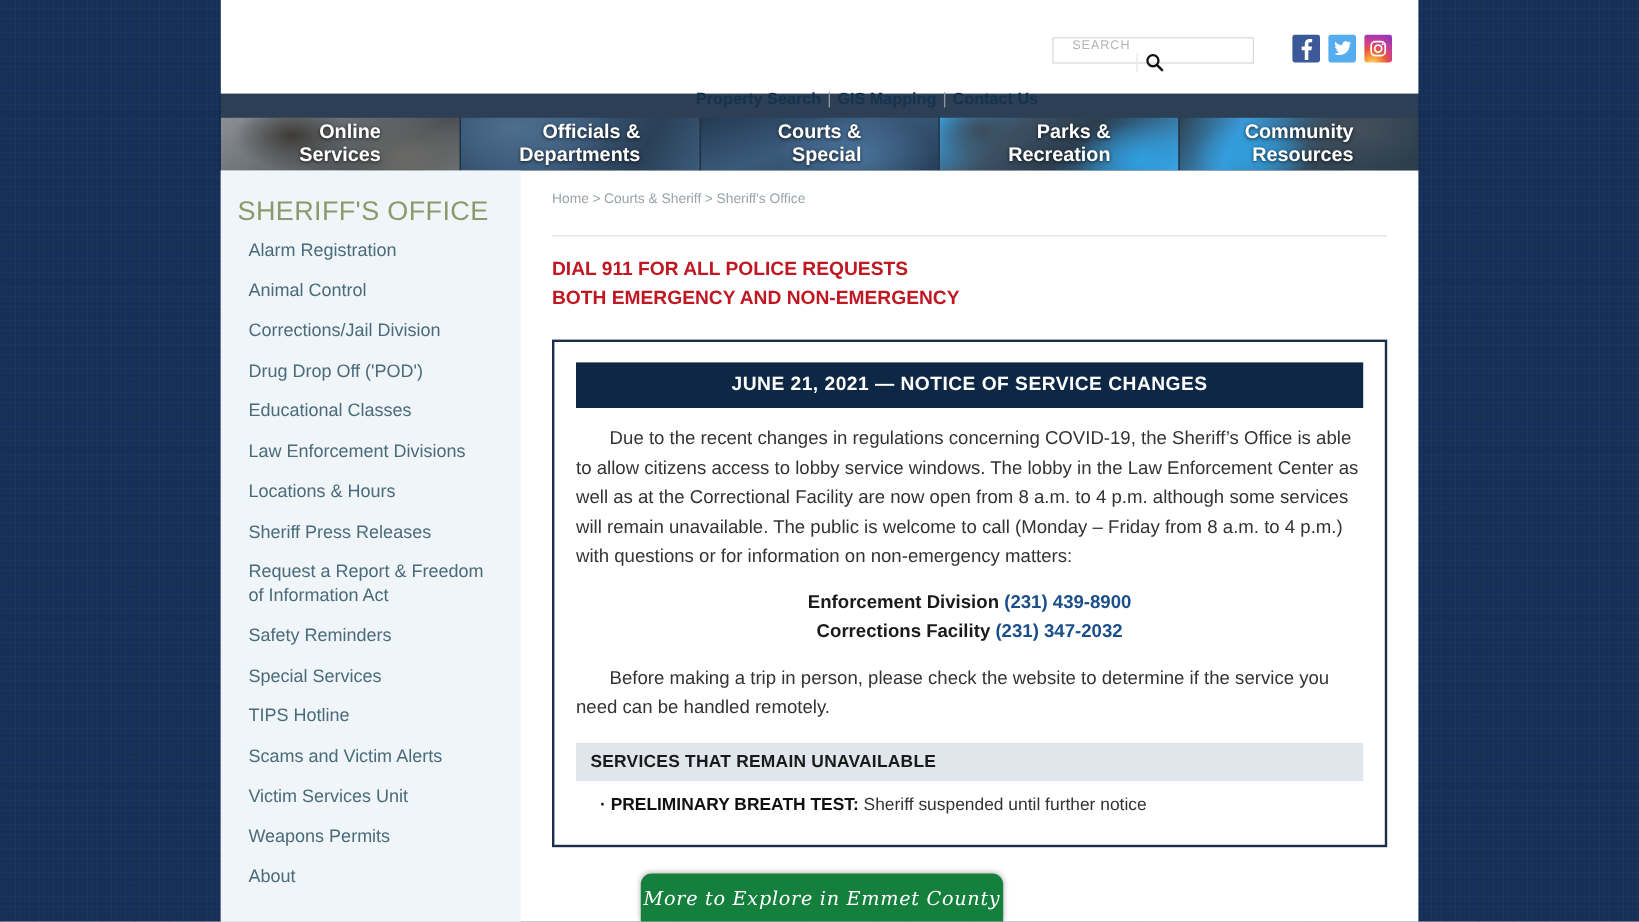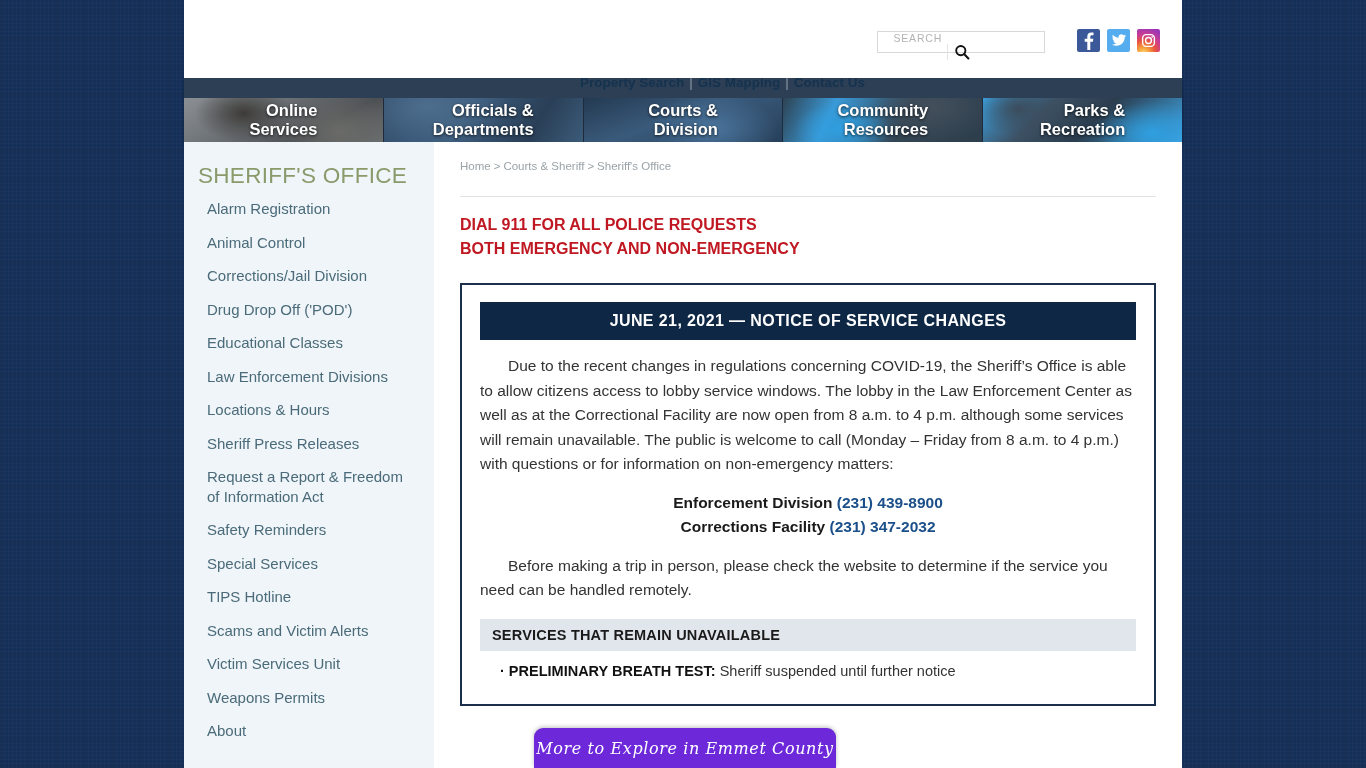--- a/index.html
+++ b/index.html
@@ -299,21 +299,21 @@
     margin: 9px 0 0 20px;
   }
   .bullet b { color: #111; }
 
   .explore-tab {
     position: fixed;
     left: 534px;
     bottom: 0;
     width: 302px;
     height: 40px;
-    background: #6d28d9;
+    background: #15803d;
     border-radius: 9px 9px 0 0;
     color: #ffffff;
     display: flex;
     align-items: center;
     justify-content: center;
     font-family: "DejaVu Serif", serif;
     font-style: italic;
     font-size: 16px;
     letter-spacing: 0.6px;
     cursor: pointer;
@@ -376,35 +376,35 @@
       <div class="nav-bg bg2"></div>
       <div class="nav-label">
         <span>Officials &amp;</span><br>
         <span>Departments</span>
       </div>
     </div>
     <div class="nav-item">
       <div class="nav-bg bg3"></div>
       <div class="nav-label">
         <span>Courts &amp;</span><br>
-        <span>Division</span>
+        <span>Special</span>
+      </div>
+    </div>
+    <div class="nav-item">
+      <div class="nav-bg bg4"></div>
+      <div class="nav-label">
+        <span>Parks &amp;</span><br>
+        <span>Recreation</span>
       </div>
     </div>
     <div class="nav-item">
       <div class="nav-bg bg5"></div>
       <div class="nav-label">
         <span>Community</span><br>
         <span>Resources</span>
-      </div>
-    </div>
-    <div class="nav-item">
-      <div class="nav-bg bg4"></div>
-      <div class="nav-label">
-        <span>Parks &amp;</span><br>
-        <span>Recreation</span>
       </div>
     </div>
   </div>
 
   <div class="content">
 
     <div class="sidebar">
       <div class="sidebar-title">SHERIFF'S OFFICE</div>
       <ul class="sidebar-list">
         <li><a href="#">Alarm Registration</a></li>

